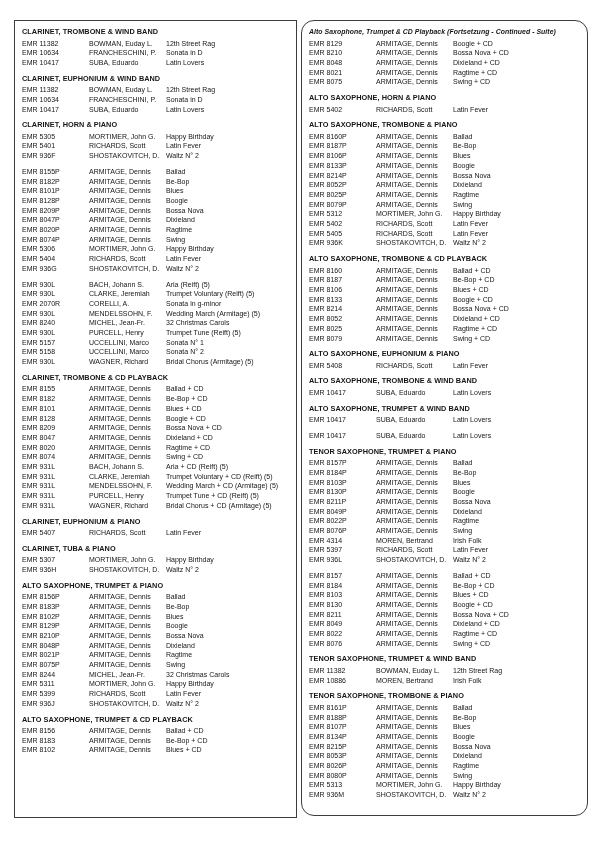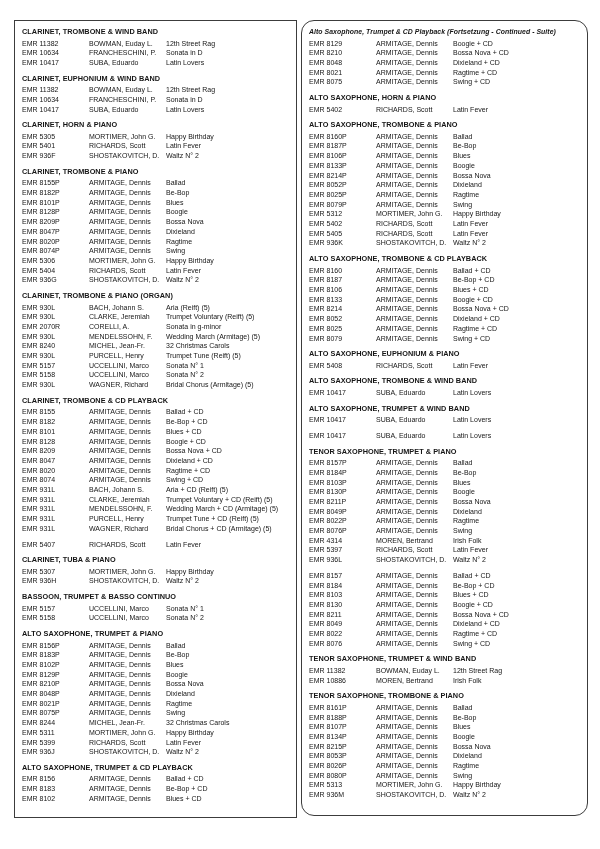--- a/index.html
+++ b/index.html
@@ -92,21 +92,20 @@
           <span class="cell">RICHARDS, Scott</span>
           <span class="cell">Latin Fever</span>
         </div>
         <div class="row">
           <span class="cell">EMR 936F</span>
           <span class="cell">SHOSTAKOVITCH, D.</span>
           <span class="cell">Waltz N° 2</span>
         </div>
       </section>
       <section class="section">
-        <div class="sec-header">CLARINET, TROMBONE &amp; PIANO</div>
         <div class="row">
           <span class="cell">EMR 8155P</span>
           <span class="cell">ARMITAGE, Dennis</span>
           <span class="cell">Ballad</span>
         </div>
         <div class="row">
           <span class="cell">EMR 8182P</span>
           <span class="cell">ARMITAGE, Dennis</span>
           <span class="cell">Be-Bop</span>
         </div>
@@ -150,21 +149,20 @@
           <span class="cell">RICHARDS, Scott</span>
           <span class="cell">Latin Fever</span>
         </div>
         <div class="row">
           <span class="cell">EMR 936G</span>
           <span class="cell">SHOSTAKOVITCH, D.</span>
           <span class="cell">Waltz N° 2</span>
         </div>
       </section>
       <section class="section">
-        <div class="sec-header">CLARINET, TROMBONE &amp; PIANO (ORGAN)</div>
         <div class="row">
           <span class="cell">EMR 930L</span>
           <span class="cell">BACH, Johann S.</span>
           <span class="cell">Aria (Reift) (5)</span>
         </div>
         <div class="row">
           <span class="cell">EMR 930L</span>
           <span class="cell">CLARKE, Jeremiah</span>
           <span class="cell">Trumpet Voluntary (Reift) (5)</span>
         </div>
@@ -266,50 +264,38 @@
           <span class="cell">PURCELL, Henry</span>
           <span class="cell">Trumpet Tune + CD (Reift) (5)</span>
         </div>
         <div class="row">
           <span class="cell">EMR 931L</span>
           <span class="cell">WAGNER, Richard</span>
           <span class="cell">Bridal Chorus + CD (Armitage) (5)</span>
         </div>
       </section>
       <section class="section">
+        <div class="sec-header">CLARINET, EUPHONIUM &amp; PIANO</div>
         <div class="row">
           <span class="cell">EMR 5407</span>
           <span class="cell">RICHARDS, Scott</span>
           <span class="cell">Latin Fever</span>
         </div>
       </section>
       <section class="section">
         <div class="sec-header">CLARINET, TUBA &amp; PIANO</div>
         <div class="row">
           <span class="cell">EMR 5307</span>
           <span class="cell">MORTIMER, John G.</span>
           <span class="cell">Happy Birthday</span>
         </div>
         <div class="row">
           <span class="cell">EMR 936H</span>
           <span class="cell">SHOSTAKOVITCH, D.</span>
           <span class="cell">Waltz N° 2</span>
-        </div>
-      </section>
-      <section class="section">
-        <div class="sec-header">BASSOON, TRUMPET &amp; BASSO CONTINUO</div>
-        <div class="row">
-          <span class="cell">EMR 5157</span>
-          <span class="cell">UCCELLINI, Marco</span>
-          <span class="cell">Sonata N° 1</span>
-        </div>
-        <div class="row">
-          <span class="cell">EMR 5158</span>
-          <span class="cell">UCCELLINI, Marco</span>
-          <span class="cell">Sonata N° 2</span>
         </div>
       </section>
       <section class="section">
         <div class="sec-header">ALTO SAXOPHONE, TRUMPET &amp; PIANO</div>
         <div class="row">
           <span class="cell">EMR 8156P</span>
           <span class="cell">ARMITAGE, Dennis</span>
           <span class="cell">Ballad</span>
         </div>
         <div class="row">

